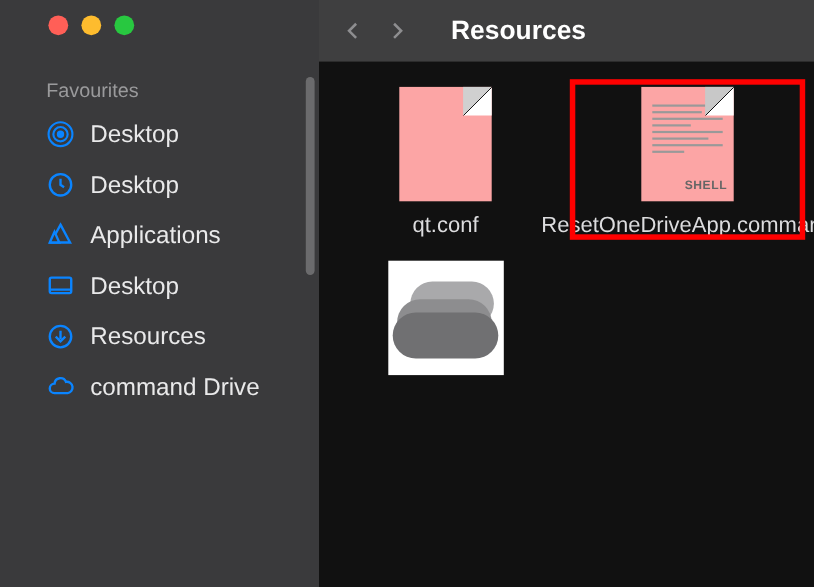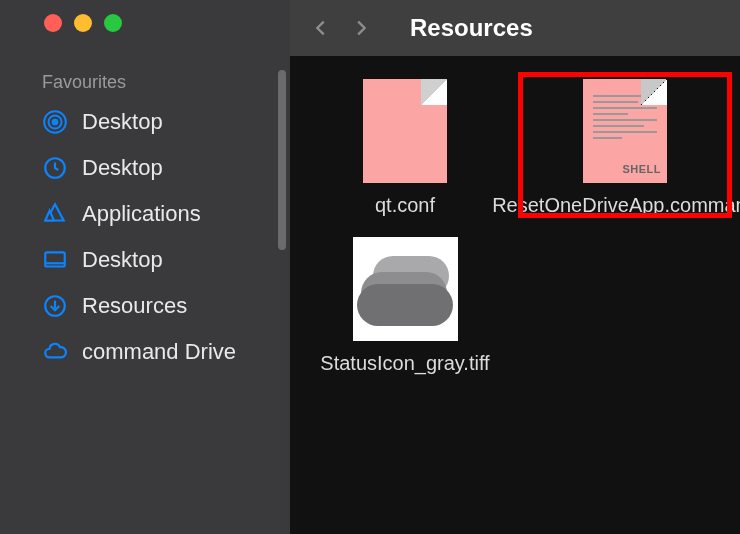--- a/index.html
+++ b/index.html
@@ -179,18 +179,17 @@
       <div class="file">
         <div class="icon-box">
           <div class="status-img">
             <div class="cloud-stack">
               <div class="c c1"></div>
                 <div class="c c2"></div>
                 <div class="c c3"></div>
             </div>
           </div>
         </div>
-        <div class="label">StatusIcon_gray.tiff</div>
       </div>
 
     </div>
   </main>
 </div>
 
 </body></html>

